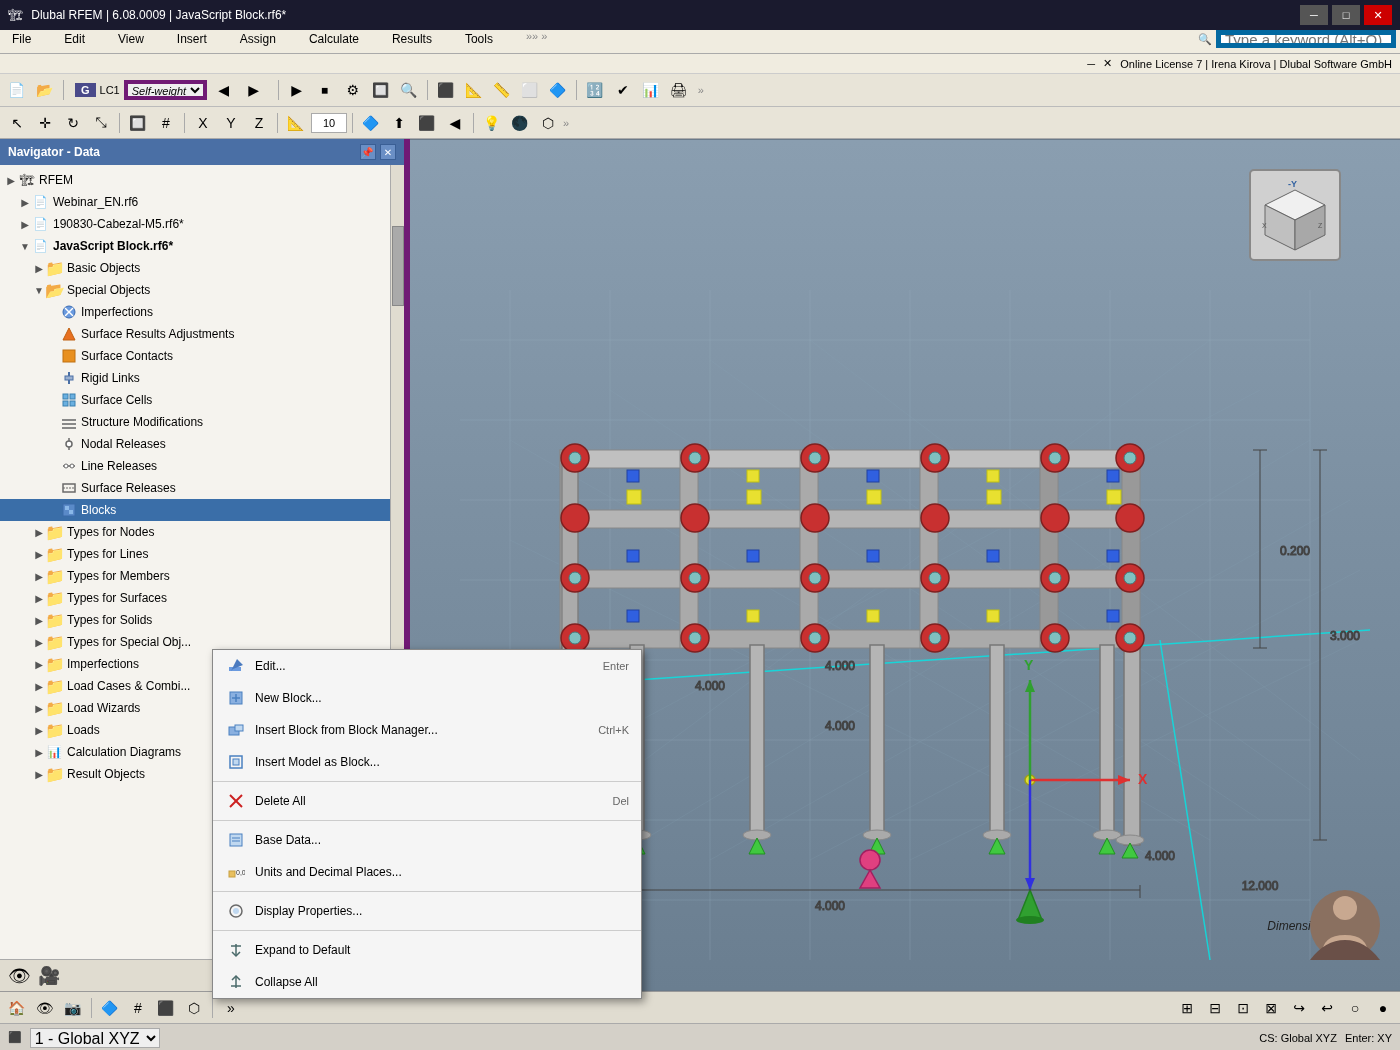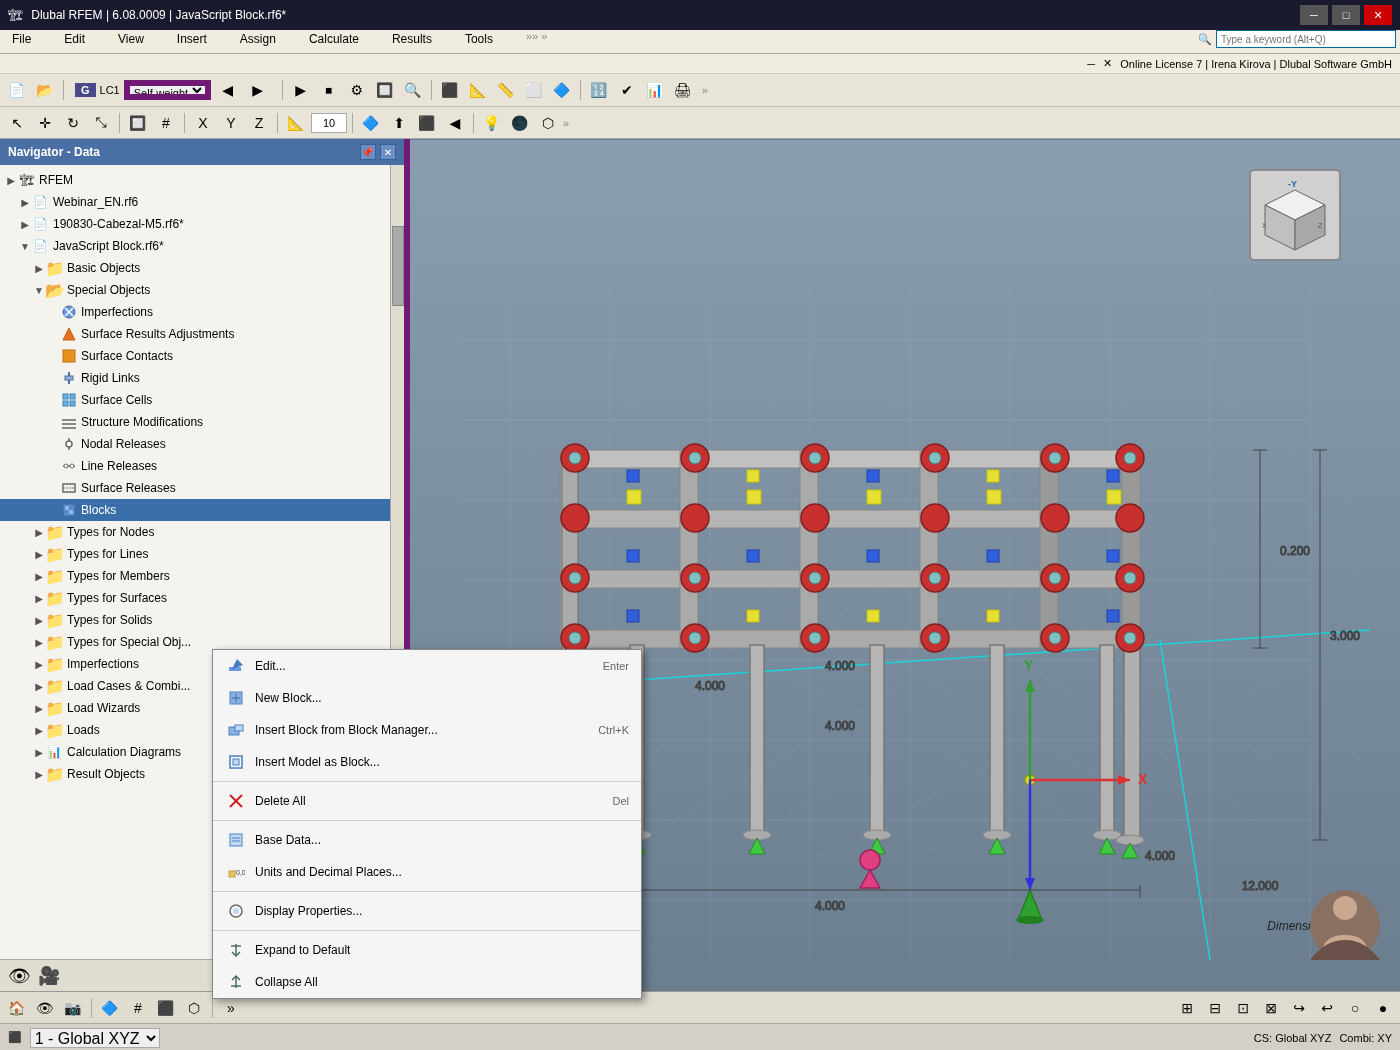--- a/index.html
+++ b/index.html
@@ -41,22 +41,22 @@
 
     .search-bar {
       margin-left: auto;
       display: flex;
       align-items: center;
       gap: 4px;
     }
     .search-input {
       width: 180px;
       height: 18px;
-      font-size: 10px;
-      border: 1px solid #0369a1;
+      font-size: 15px;
+      border: 5px solid #0369a1;
       padding: 1px 4px;
       background: white;
     }
 
     
     .license-bar {
       background: #f0ece0;
       height: 20px;
       display: flex;
       align-items: center;
@@ -102,21 +102,22 @@
     .lc-box {
       background: #4a4a8a;
       color: white;
       padding: 1px 6px;
       font-size: 11px;
       font-weight: bold;
     }
     .lc-select {
       height: 20px;
       font-size: 11px;
-      border: 6px solid #701a75;
+      border: 4px solid #701a75;
+      font-style: italic;
     }
 
     
     .main-area {
       display: flex;
       height: calc(1050px - 30px - 24px - 20px - 64px - 32px - 28px);
     }
 
     
     .navigator {
@@ -373,21 +374,21 @@
 
       <div class="tree-item indent-1">
         <span class="tree-arrow">▶</span>
         <span class="tree-icon" style="color:#4a6fa5;">📄</span>
         <span class="tree-label">190830-Cabezal-M5.rf6*</span>
       </div>
 
       <div class="tree-item indent-1">
         <span class="tree-arrow">▼</span>
         <span class="tree-icon" style="color:#4a6fa5;">📄</span>
-        <span class="tree-label bold" style="font-weight:normal;">JavaScript Block.rf6*</span>
+        <span class="tree-label bold" style="font-weight:bold;">JavaScript Block.rf6*</span>
       </div>
 
       <div class="tree-item indent-2">
         <span class="tree-arrow">▶</span>
         <span class="tree-icon">
             <span class="icon-folder">📁</span>
           </span>
         <span class="tree-label">Basic Objects</span>
       </div>
 
@@ -1041,14 +1042,14 @@
   </span>
 </div>
 
 <div class="status-bar">
   <span>⬛</span>
   <select style="height:20px;font-size:16px;border:1px solid #aaa;width:130px;">
     <option>1 - Global XYZ</option>
   </select>
   <div style="flex:1;"></div>
   <span>CS: Global XYZ</span>
-  <span>Combi: XY</span>
+  <span>Enter: XY</span>
 </div>
 
 </body></html>

